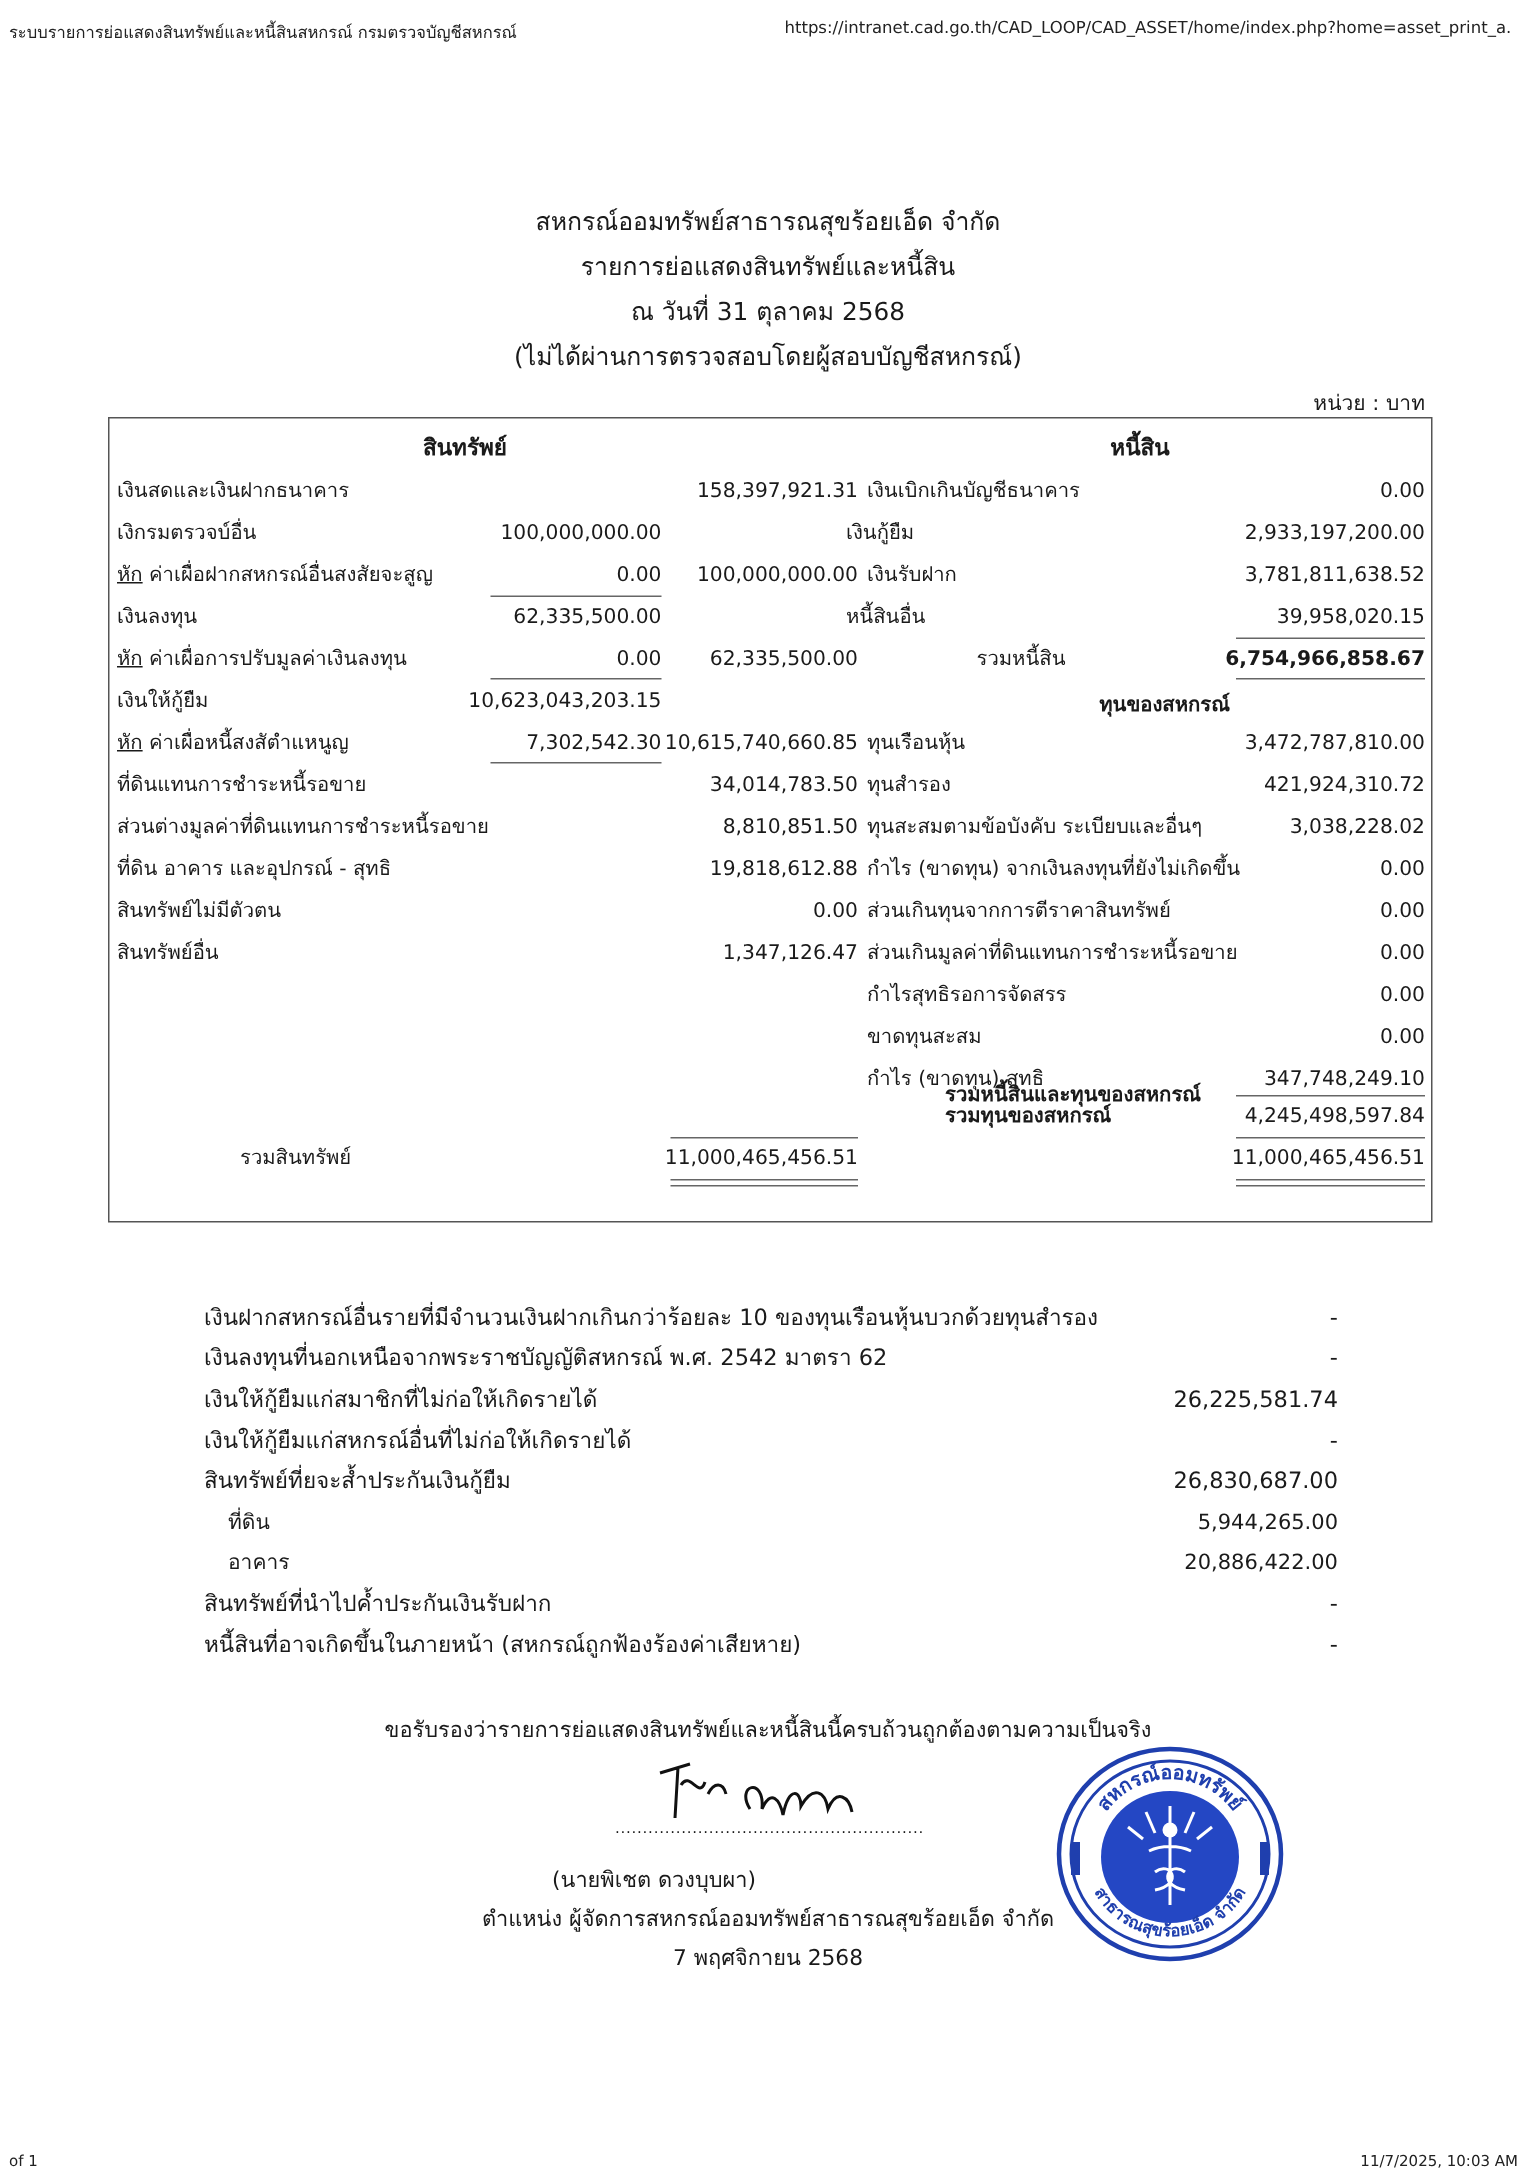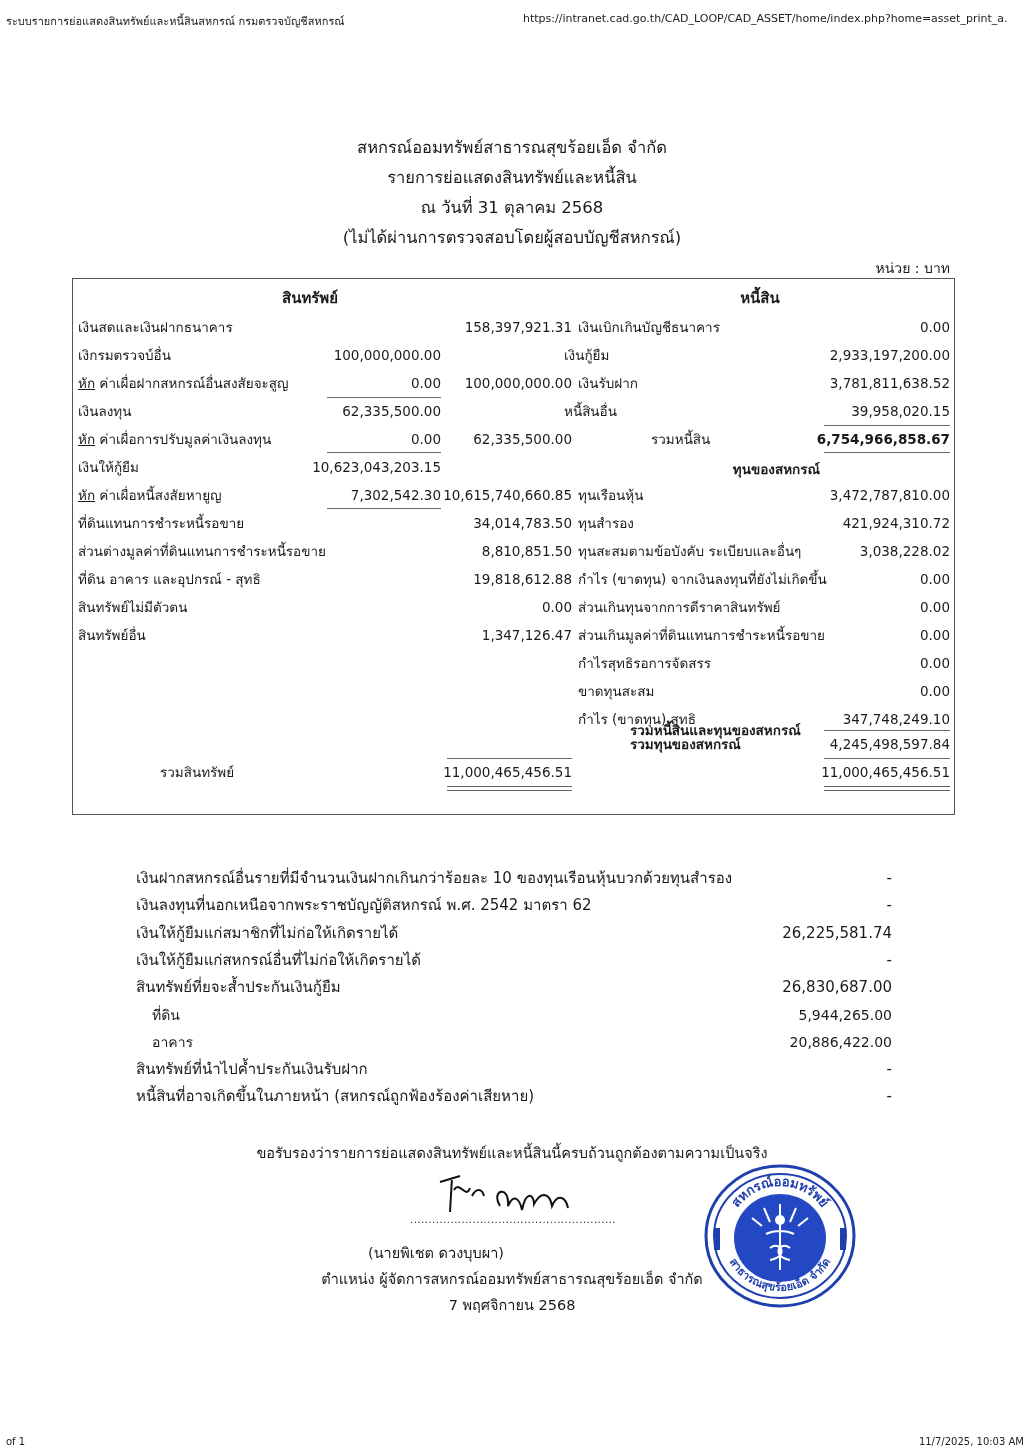--- a/index.html
+++ b/index.html
@@ -51,21 +51,21 @@
     <div class="abs row num" style="left:440px; width:132px; top:373px;">100,000,000.00</div>
     <div class="abs row" style="left:78px; top:401px;"><span>เงินลงทุน</span></div>
     <div class="abs row num" style="left:300px; width:141px; top:401px;">62,335,500.00</div>
     <div class="abs row num" style="left:440px; width:132px; top:401px;"></div>
     <div class="abs row" style="left:78px; top:429px;"><span class="u">หัก</span><span> ค่าเผื่อการปรับมูลค่าเงินลงทุน</span></div>
     <div class="abs row num" style="left:300px; width:141px; top:429px;">0.00</div>
     <div class="abs row num" style="left:440px; width:132px; top:429px;">62,335,500.00</div>
     <div class="abs row" style="left:78px; top:457px;"><span>เงินให้กู้ยืม</span></div>
     <div class="abs row num" style="left:300px; width:141px; top:457px;">10,623,043,203.15</div>
     <div class="abs row num" style="left:440px; width:132px; top:457px;"></div>
-    <div class="abs row" style="left:78px; top:485px;"><span class="u">หัก</span><span> ค่าเผื่อหนี้สงสัยหายูญ</span></div>
+    <div class="abs row" style="left:78px; top:485px;"><span class="u">หัก</span><span> ค่าเผื่อหนี้สงสัตำแหนูญ</span></div>
     <div class="abs row num" style="left:300px; width:141px; top:485px;">7,302,542.30</div>
     <div class="abs row num" style="left:440px; width:132px; top:485px;">10,615,740,660.85</div>
     <div class="abs row" style="left:78px; top:513px;"><span>ที่ดินแทนการชำระหนี้รอขาย</span></div>
     <div class="abs row num" style="left:300px; width:141px; top:513px;"></div>
     <div class="abs row num" style="left:440px; width:132px; top:513px;">34,014,783.50</div>
     <div class="abs row" style="left:78px; top:541px;"><span>ส่วนต่างมูลค่าที่ดินแทนการชำระหนี้รอขาย</span></div>
     <div class="abs row num" style="left:300px; width:141px; top:541px;"></div>
     <div class="abs row num" style="left:440px; width:132px; top:541px;">8,810,851.50</div>
     <div class="abs row" style="left:78px; top:569px;"><span>ที่ดิน อาคาร และอุปกรณ์ - สุทธิ</span></div>
     <div class="abs row num" style="left:300px; width:141px; top:569px;"></div>
@@ -186,13 +186,13 @@
   <rect x="140" y="68" width="6" height="22" fill="#1f3fae"></rect>
   <text font-size="13" font-weight="bold" fill="#1f3fae" font-family="DejaVu Sans, sans-serif">
     <textPath href="#arcTop" startOffset="50%" text-anchor="middle">สหกรณ์ออมทรัพย์</textPath>
   </text>
   <text font-size="11" font-weight="bold" fill="#1f3fae" font-family="DejaVu Sans, sans-serif">
     <textPath href="#arcBot" startOffset="50%" text-anchor="middle" dy="10">สาธารณสุขร้อยเอ็ด จำกัด</textPath>
   </text>
 </svg>
 
 <div class="abs ftr" style="left:6px;">of 1</div>
-<div class="abs ftr" style="right:0;">11/7/2025, 10:03 AM</div>
+<div class="abs ftr" style="right:12px;">11/7/2025, 10:03 AM</div>
 
 </body></html>

